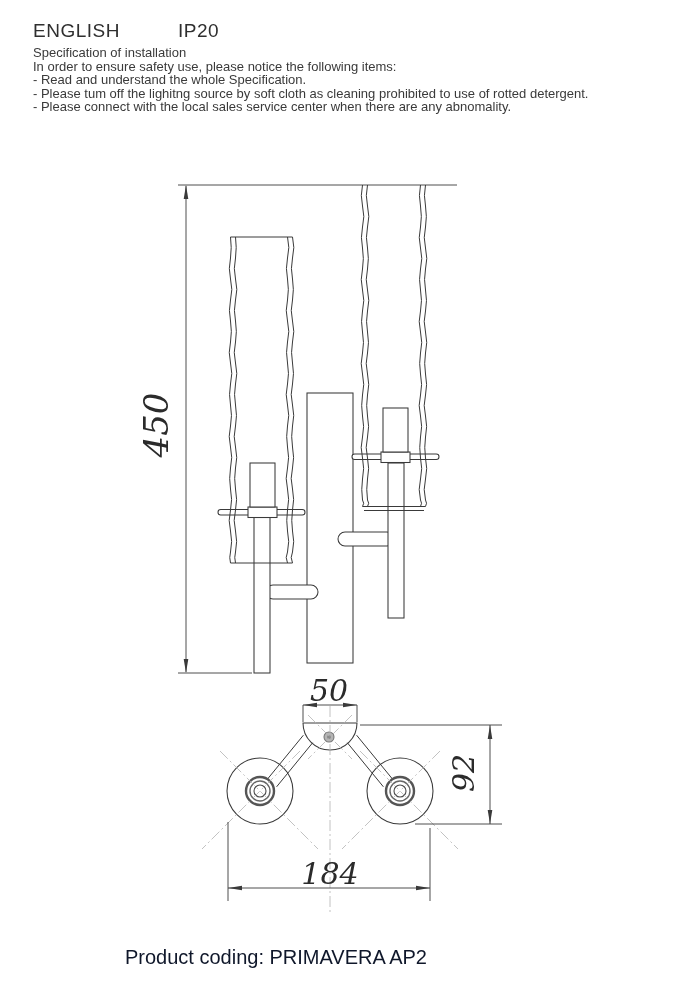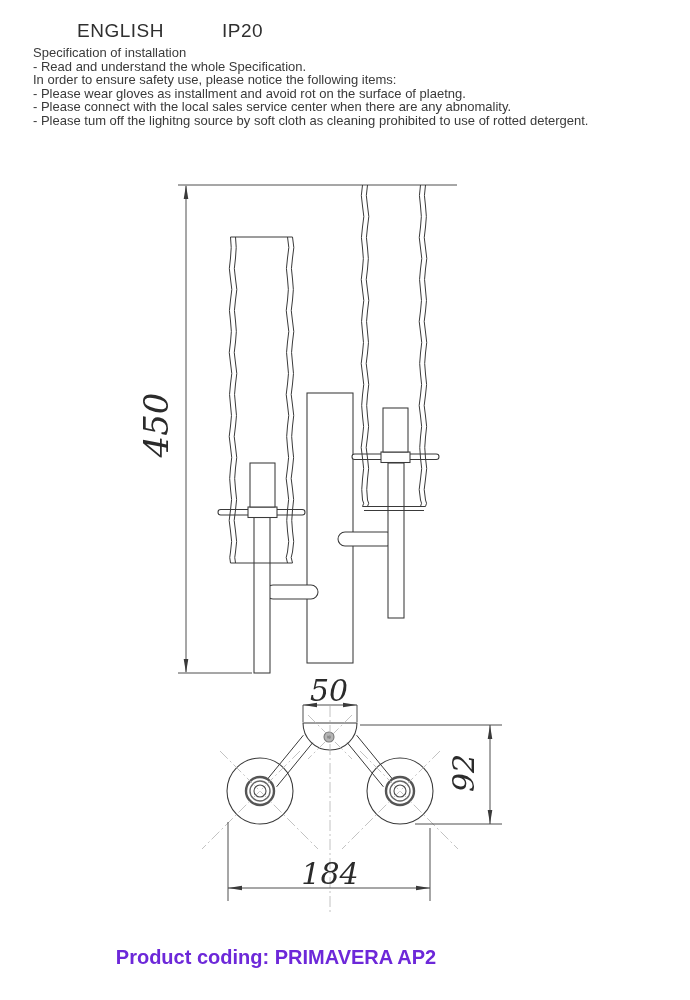--- a/index.html
+++ b/index.html
@@ -1,45 +1,44 @@
 <!DOCTYPE html>
 <html><head>
 <meta charset="utf-8">
 <style>
   html,body{margin:0;padding:0;}
   body{
     width:690px;height:1000px;position:relative;background:#ffffff;
     font-family:"Liberation Sans",sans-serif;color:#333;overflow:hidden;
   }
-  .hdr{position:absolute;top:20px;left:33px;font-size:19px;color:#2f2f2f;letter-spacing:.5px;margin-left:44px;}
+  .hdr{position:absolute;top:20px;left:33px;font-size:19px;color:#2f2f2f;letter-spacing:.5px;}
   .hdr .ip{position:absolute;left:145px;top:0;letter-spacing:.5px;}
   .spec{position:absolute;top:46px;left:33px;font-size:13px;line-height:13.6px;color:#3a3a3a;width:620px;}
   .spec div{white-space:nowrap;}
   svg{position:absolute;top:0;left:0;}
   .footer{
     position:absolute;top:946px;left:0;width:552px;text-align:center;
-    font-size:20px;color:#6d28d9;font-weight:bold;
+    font-size:20px;color:#0f172a;
   }
   .dimtext{font-family:"DejaVu Serif",serif;font-style:italic;fill:#2b2b2b;}
 </style>
 </head>
 <body>
 
 <div class="hdr">
   <span>ENGLISH</span>
   <span class="ip">IP20</span>
 </div>
 
 <div class="spec">
   <div>Specification of installation</div>
+  <div>In order to ensure safety use, please notice the following items:</div>
   <div>- Read and understand the whole Specification.</div>
-  <div>In order to ensure safety use, please notice the following items:</div>
-  <div>- Please wear gloves as installment and avoid rot on the surface of plaetng.</div>
+  <div>- Please tum off the lighitng source by soft cloth as cleaning prohibited to use of rotted detergent.</div>
   <div>- Please connect with the local sales service center when there are any abnomality.</div>
-  <div>- Please tum off the lighitng source by soft cloth as cleaning prohibited to use of rotted detergent.</div>
 </div>
 
 <svg width="690" height="1000" viewBox="0 0 690 1000">
 
   <g stroke="#3a3a3a" stroke-width="1.05" fill="none">
 
     <rect x="307" y="393" width="46" height="270" fill="#ffffff"></rect>
 
     <rect x="266" y="585" width="52" height="14" rx="7" fill="#ffffff"></rect>
     <rect x="254" y="517.5" width="16" height="155.5" fill="#ffffff"></rect>

